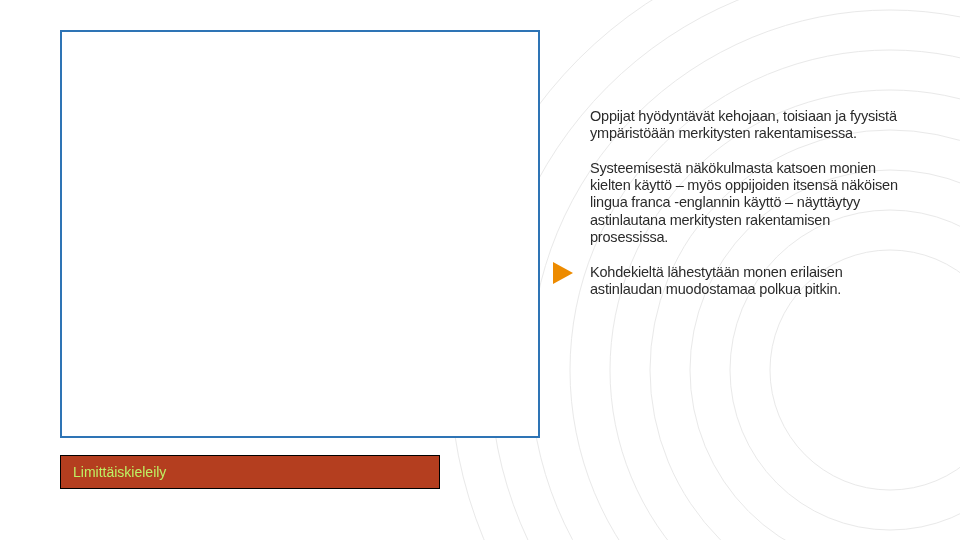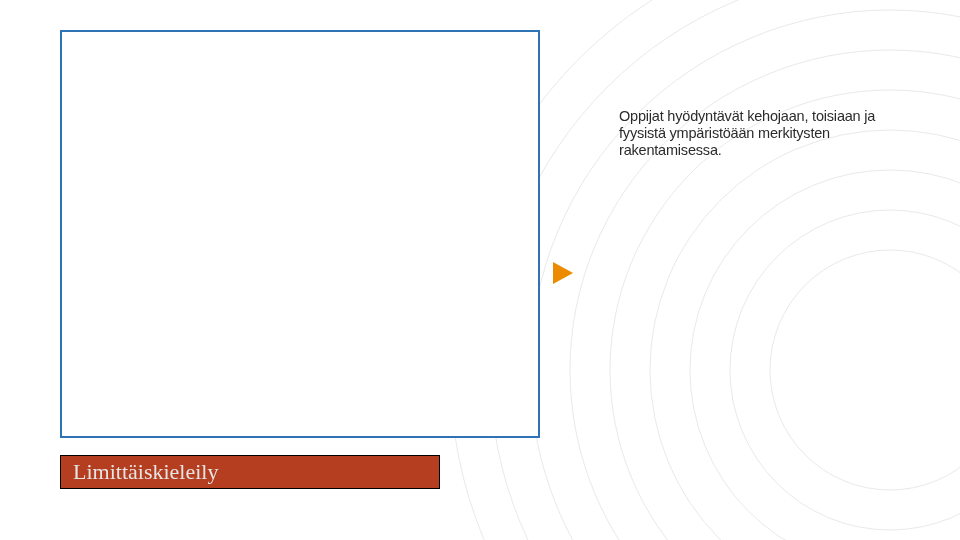--- a/index.html
+++ b/index.html
@@ -41,21 +41,20 @@
     width: 310px;
     display: flex;
     flex-direction: column;
     gap: 18px;
   }
   .para {
     font-size: 14.5px;
     line-height: 1.18;
     color: #2b2b2b;
     letter-spacing: -0.2px;
-    margin-left: 29px;
   }
   .pointer {
     position: absolute;
     left: 553px;
     top: 262px;
     width: 0;
     height: 0;
     border-top: 11px solid transparent;
     border-bottom: 11px solid transparent;
     border-left: 20px solid #ed8b00;
@@ -66,24 +65,23 @@
     top: 455px;
     width: 380px;
     height: 34px;
     background: #b43e1f;
     border: 1px solid #000;
     display: flex;
     align-items: center;
     padding-left: 12px;
   }
   .title-bar span {
-    color: #e5e5e5;
-    font-size: 22px;
+    color: #bef264;
+    font-size: 14px;
     font-weight: 400;
-    font-family: Liberation Serif, serif;
   }
 </style>
 </head>
 <body>
 
 <svg class="bg-arcs" viewBox="0 0 900 900">
   <circle cx="450" cy="450" r="120"></circle>
   <circle cx="450" cy="450" r="160"></circle>
   <circle cx="450" cy="450" r="200"></circle>
   <circle cx="450" cy="450" r="240"></circle>
@@ -93,17 +91,19 @@
   <circle cx="450" cy="450" r="400"></circle>
   <circle cx="450" cy="450" r="440"></circle>
 </svg>
 
 <div class="slide-frame"></div>
 
 <div class="pointer"></div>
 
 <div class="text-col">
   <p class="para">Oppijat hyödyntävät kehojaan, toisiaan ja fyysistä ympäristöään merkitysten rakentamisessa.</p>
+  <p class="para">Systeemisestä näkökulmasta katsoen monien kielten käyttö – myös oppijoiden itsensä näköisen lingua franca -englannin käyttö – näyttäytyy astinlautana merkitysten rakentamisen prosessissa.</p>
+  <p class="para">Kohdekieltä lähestytään monen erilaisen astinlaudan muodostamaa polkua pitkin.</p>
 </div>
 
 <div class="title-bar">
   <span>Limittäiskieleily</span>
 </div>
 
 </body></html>

